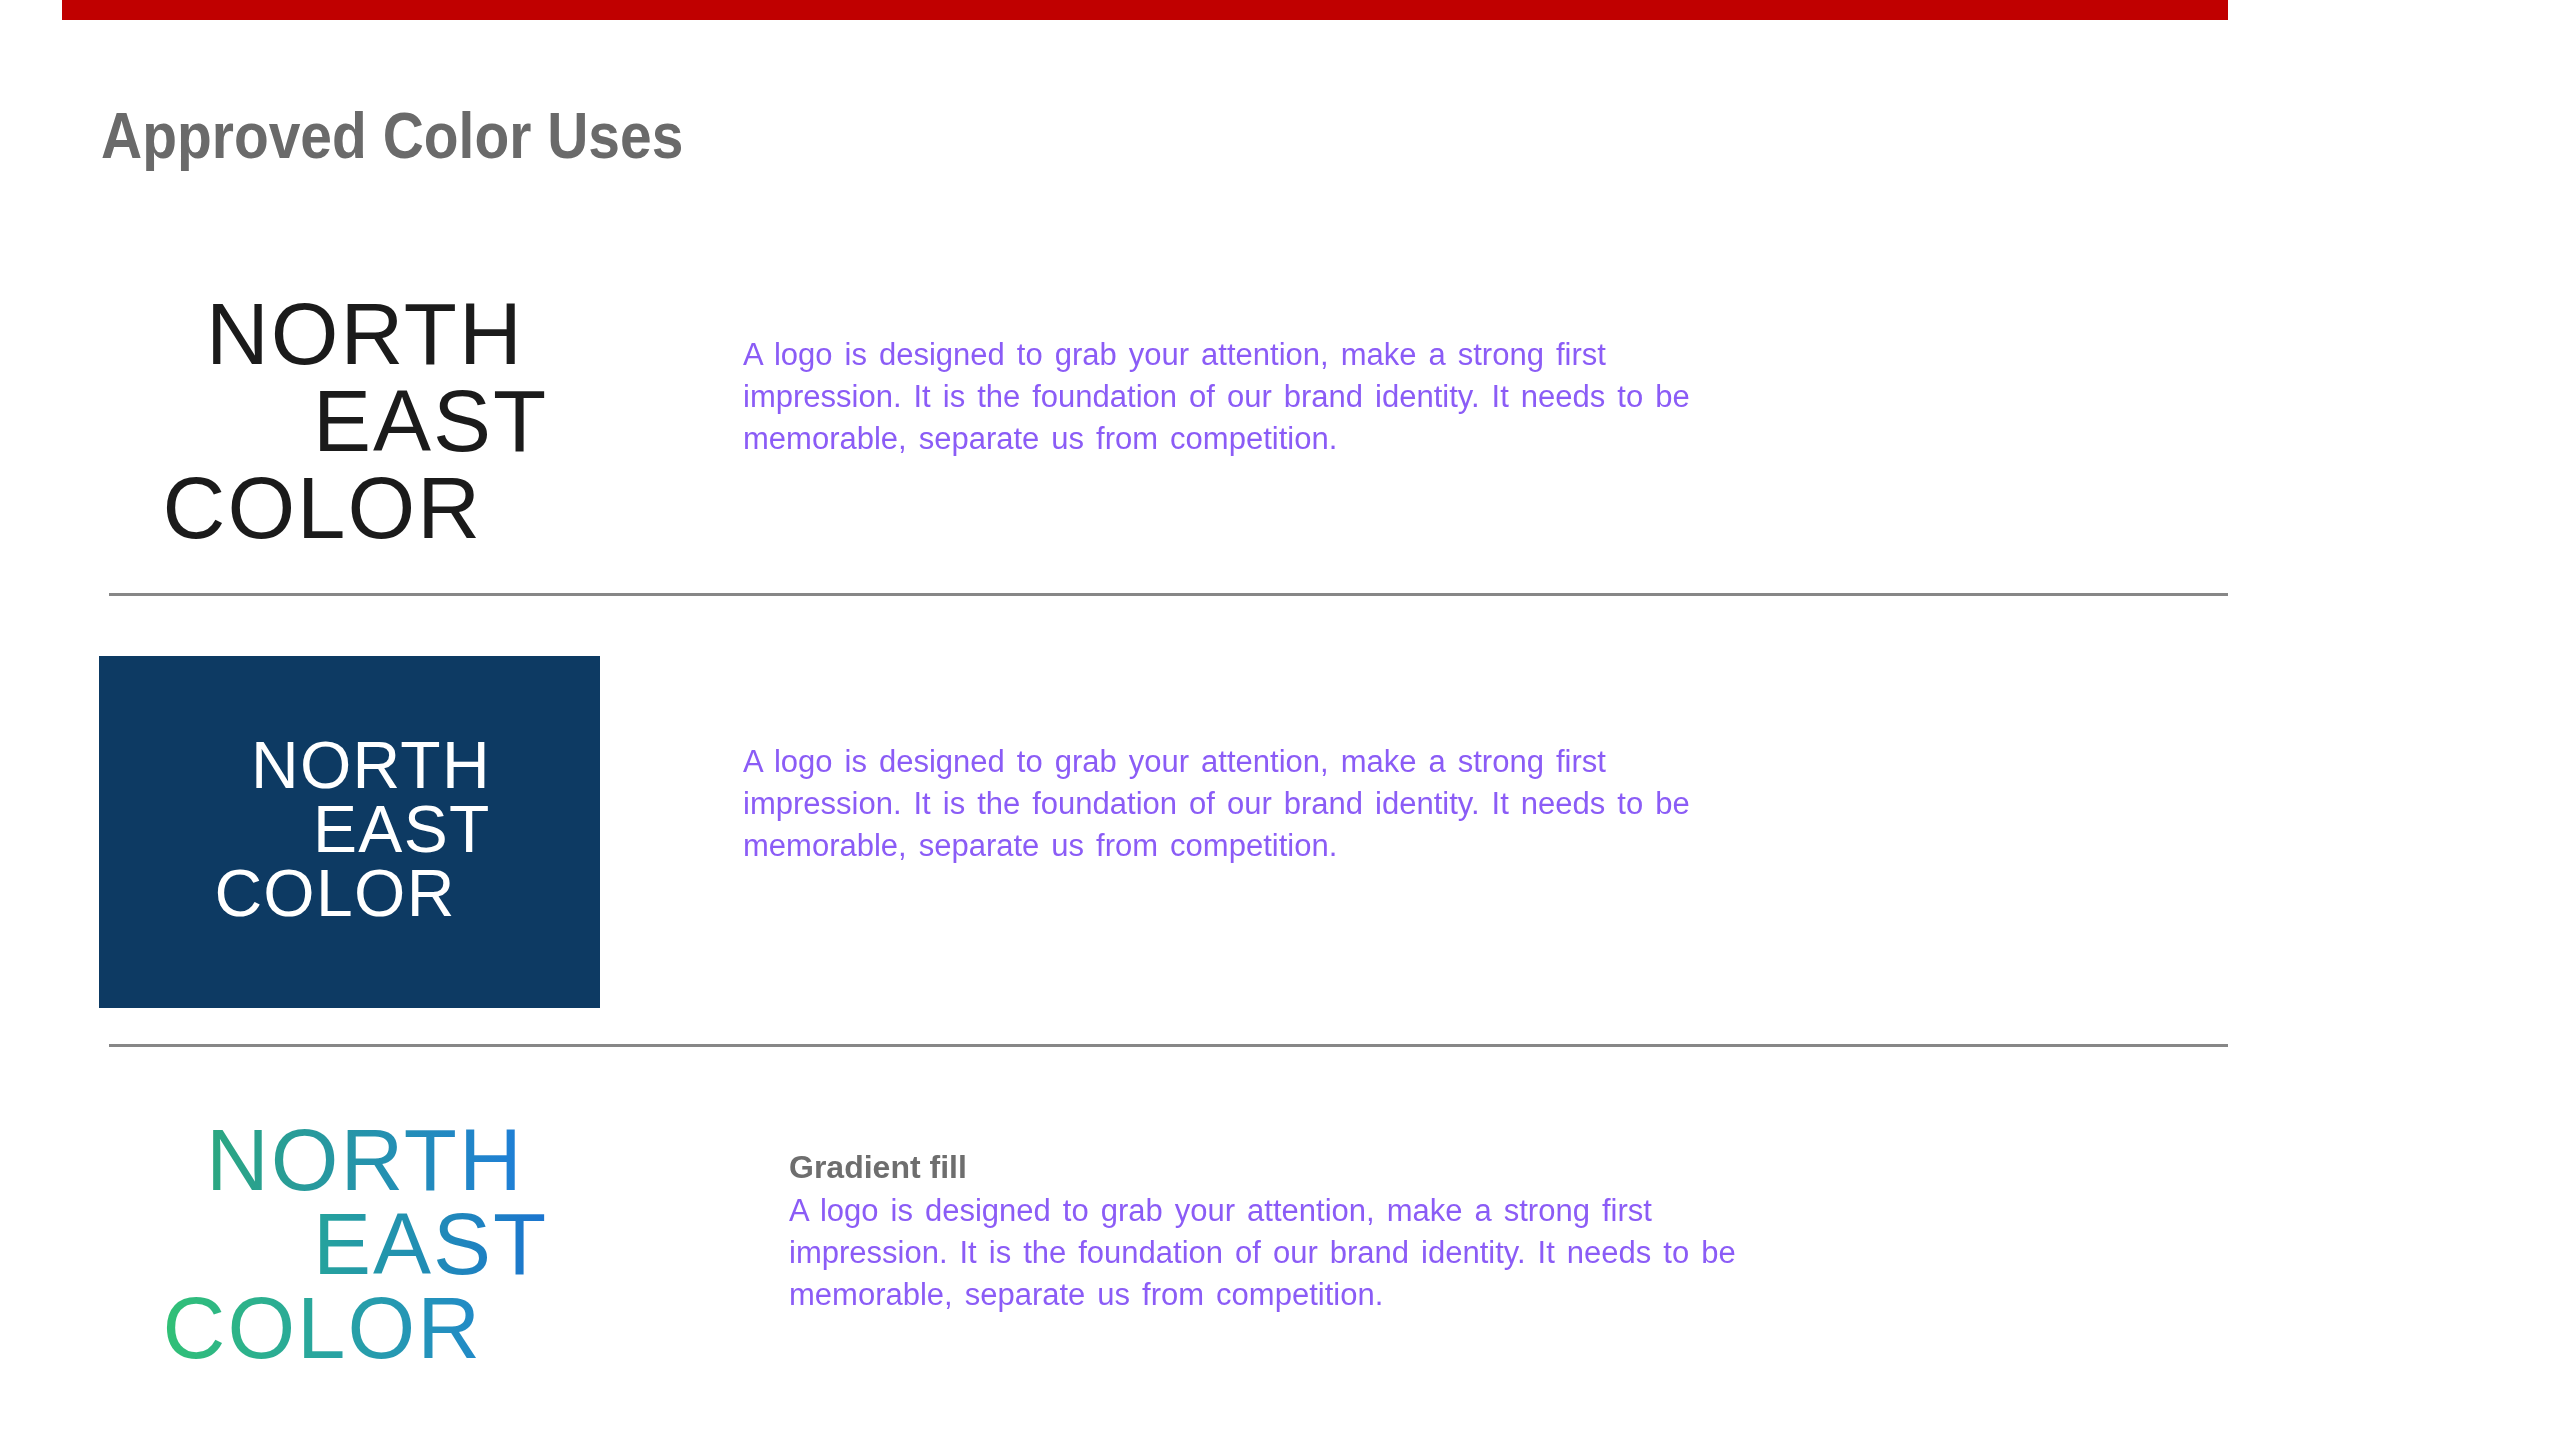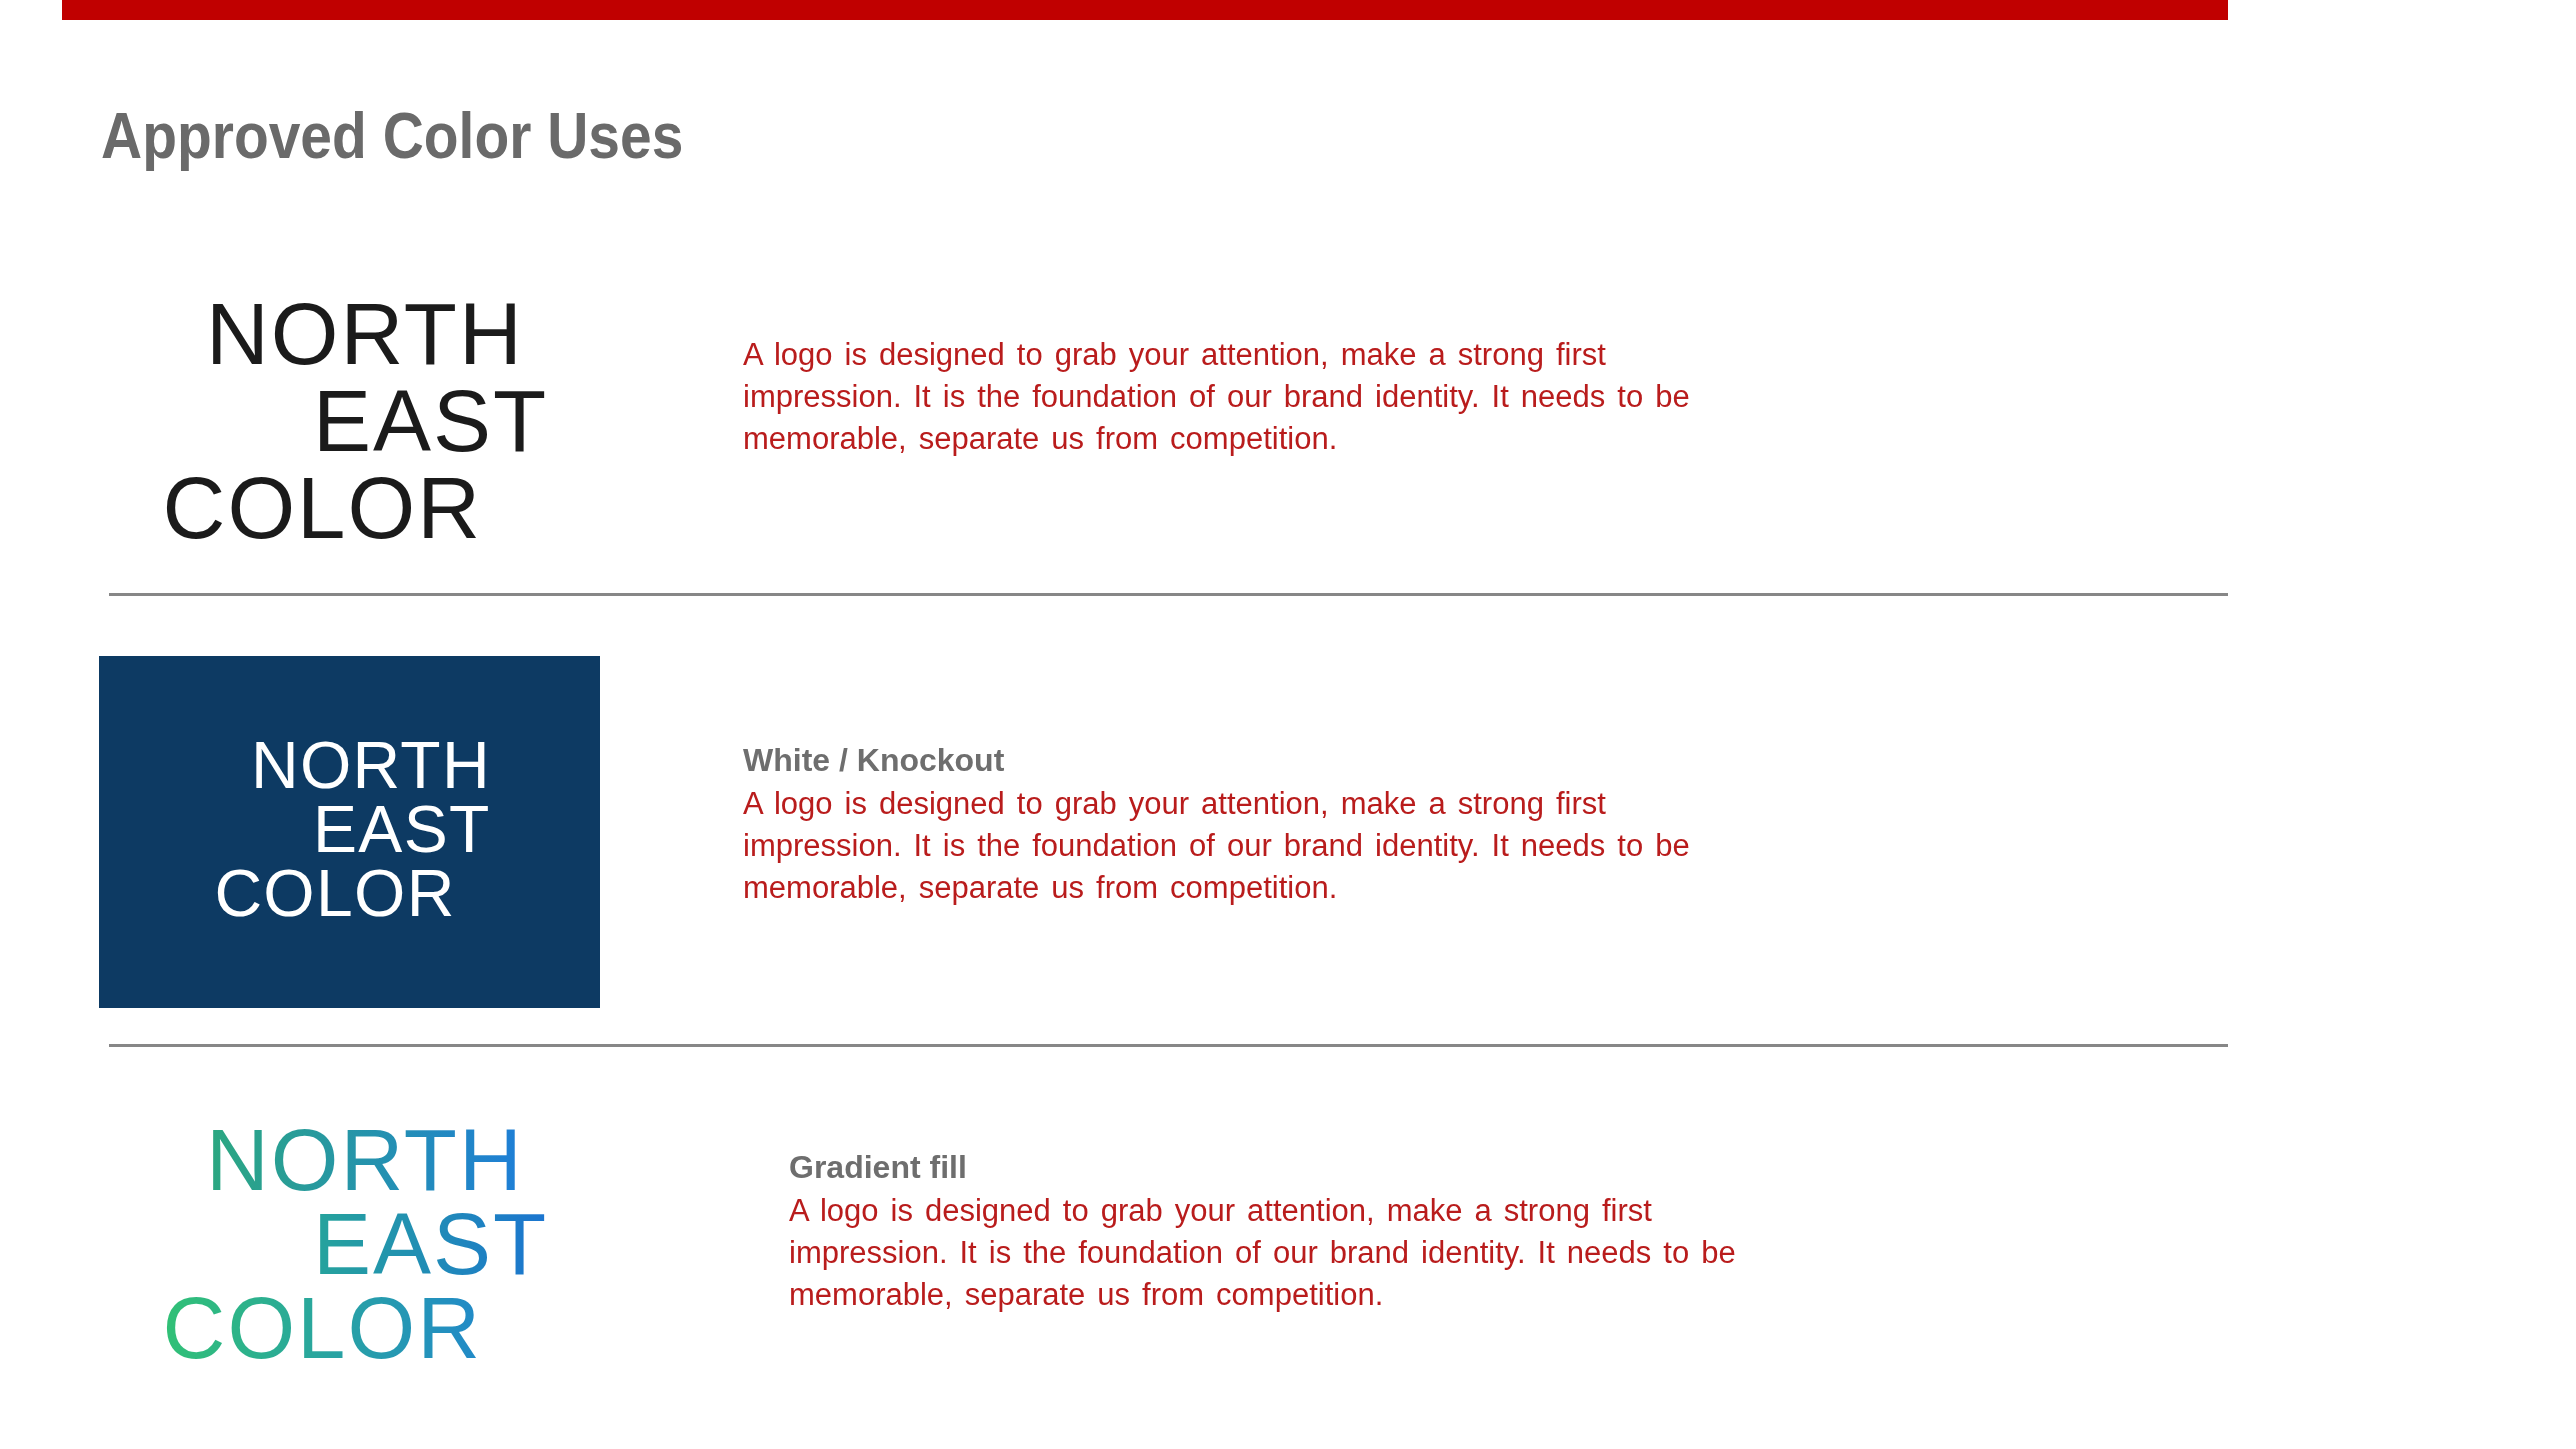--- a/index.html
+++ b/index.html
@@ -106,21 +106,21 @@
     font-size: 32px;
     line-height: 38px;
     font-weight: 700;
     color: #6E6E6E;
     margin: 0 0 4px 0;
     white-space: nowrap;
   }
   .textblock .bodyline {
     font-size: 31px;
     line-height: 42px;
-    color: #b91c1c;
+    color: #8b5cf6;
     word-spacing: 3.4px;
     white-space: nowrap;
   }
   .tb1 { top: 334px; }
   .tb2 { top: 741px; }
   .tb3 { top: 1148px; margin-left: 46px; }
 
   
   .divider {
     position: absolute;
@@ -165,21 +165,20 @@
   <div class="divider div1"></div>
 
   <div class="knockout-box">
     <div class="logo logo-knockout">
       <span class="l1">NORTH</span>
       <span class="l2">EAST</span>
       <span class="l3">COLOR</span>
     </div>
   </div>
   <div class="textblock tb2">
-    <div class="heading">White / Knockout</div>
     <div class="bodyline">A logo is designed to grab your attention, make a strong first</div>
     <div class="bodyline">impression. It is the foundation of our brand identity. It needs to be</div>
     <div class="bodyline">memorable, separate us from competition.</div>
   </div>
 
   <div class="divider div2"></div>
 
   <div class="logo logo-gradient">
     <span class="l1">NORTH</span>
     <span class="l2">EAST</span>

